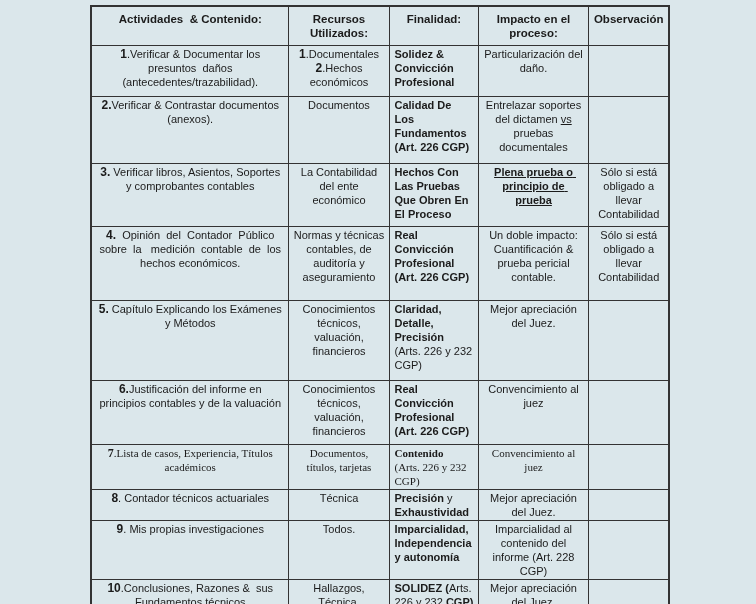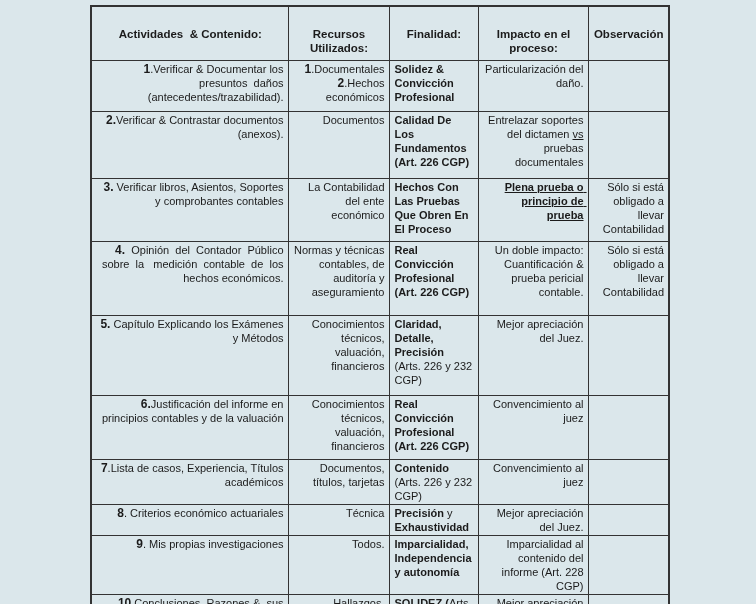--- a/index.html
+++ b/index.html
@@ -29,28 +29,27 @@
   col.c-impacto{width:110px;}
   col.c-observacion{width:81px;}
   th,td{
     border:1px solid var(--border);
     vertical-align:top;
     padding:1px 4px 1px 5px;
     font-size:11px;
     line-height:14px;
     white-space:pre-wrap;
     word-wrap:break-word;
-    text-align:right;
+    text-align:center;
   }
   thead th{
-    text-align:center;
     font-weight:bold;
     font-size:11.5px;
     height:32px;
-    padding-top:20px;
+    padding-top:5px;
   }
   td.col-finalidad{text-align:left;}
   .b{font-weight:bold;}
   .u{text-decoration:underline;}
   
   td.col-actividades > span.b:first-child,
   td.col-recursos > span.b{font-size:12px;}
 </style>
 </head>
 <body>
@@ -110,30 +109,30 @@
         <td class="col-impacto"><span>Mejor apreciación del Juez.</span></td>
         <td class="col-observacion"></td>
       </tr>
       <tr style="height: 64px;">
         <td class="col-actividades"><span class="b">6.</span><span>Justificación del informe en principios contables y de la valuación</span></td>
         <td class="col-recursos"><span>Conocimientos técnicos, valuación, financieros</span></td>
         <td class="col-finalidad"><span class="b">Real Convicción Profesional (Art. 226 CGP)</span></td>
         <td class="col-impacto"><span>Convencimiento al juez</span></td>
         <td class="col-observacion"></td>
       </tr>
-      <tr style="height: 45px;">
+      <tr style="height: 45px; font-family: Liberation Serif, serif;">
         <td class="col-actividades"><span class="b">7</span><span>.Lista de casos, Experiencia, Títulos académicos</span></td>
         <td class="col-recursos"><span>Documentos, títulos, tarjetas</span></td>
         <td class="col-finalidad"><span class="b">Contenido</span><span>
 (Arts. 226 y 232 CGP)</span></td>
         <td class="col-impacto"><span>Convencimiento al juez</span></td>
         <td class="col-observacion"></td>
       </tr>
       <tr style="height: 30px;">
-        <td class="col-actividades"><span class="b">8</span><span>. Criterios económico actuariales</span></td>
+        <td class="col-actividades"><span class="b">8</span><span>. Contador técnicos actuariales</span></td>
         <td class="col-recursos"><span>Técnica</span></td>
         <td class="col-finalidad"><span class="b">Precisión</span><span> y </span><span class="b">Exhaustividad</span></td>
         <td class="col-impacto"><span>Mejor apreciación del Juez.</span></td>
         <td class="col-observacion"></td>
       </tr>
       <tr style="height: 57px;">
         <td class="col-actividades"><span class="b">9</span><span>. Mis propias investigaciones</span></td>
         <td class="col-recursos"><span>Todos.</span></td>
         <td class="col-finalidad"><span class="b">Imparcialidad, Independencia y autonomía</span></td>
         <td class="col-impacto"><span>Imparcialidad al contenido del informe (Art. 228 CGP)</span></td>

